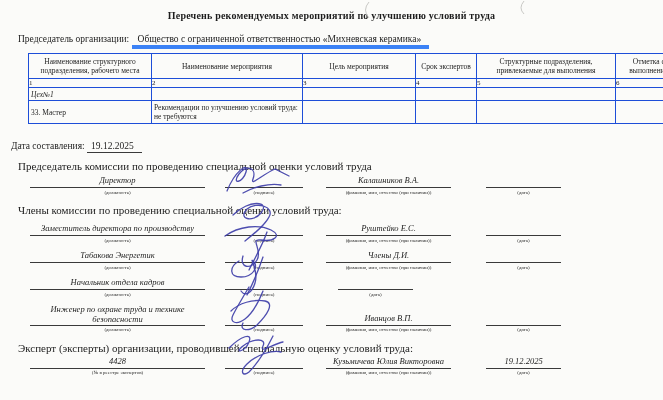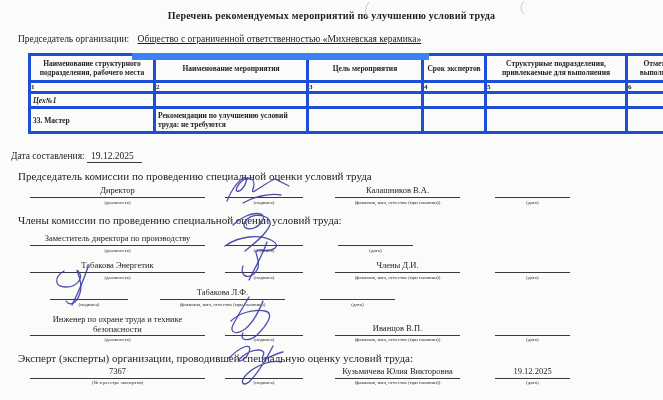--- a/index.html
+++ b/index.html
@@ -3,49 +3,49 @@
 <meta charset="utf-8">
 <style>
   html,body { margin:0; padding:0; }
   body {
     width:663px; height:400px; position:relative; overflow:hidden;
     background:#fbfbf9; color:#1d1d1d;
     font-family:"Liberation Serif","DejaVu Serif",serif;
   }
   .title { text-align:center; font-weight:bold; font-size:10px; padding-top:10px; letter-spacing:.2px; }
   .org-line { margin:13px 0 0 18px; font-size:9.5px; white-space:nowrap; }
-  .org-line .uval { border-bottom:7px solid #3b82f6; padding:0 8px 9px 6px;text-decoration:underline; }
+  .org-line .uval { border-bottom:4px solid #3b82f6; padding:0 8px 1px 6px; }
 
   table.measures { border-collapse:collapse; margin:9px 0 0 28px; width:624px; table-layout:fixed; }
   table.measures th, table.measures td {
-    border:3px solid #1d4ed8; font-weight:bold; font-size:7.5px; line-height:1.2;
+    border:1px solid #1d4ed8; font-weight:normal; font-size:7.5px; line-height:1.2;
     vertical-align:middle; padding:1px 2px; height:10px;
   }
   table.measures th { height:22px; }
   .c1{width:118px}.c2{width:146px}.c3{width:108px}.c4{width:56px}.c5{width:134px}.c6{width:62px}
   tr.num-row td { height:8px; font-size:7px; padding:0; }
   td.section-cell { font-weight:bold; font-style:italic; font-size:8px; }
   td.left-cell { text-align:left; padding-left:4px; }
   tr.data-row td { height:20px; }
 
   .date-line { margin:17px 0 0 11px; font-size:9.5px; }
   .date-line .uval { border-bottom:1px solid #3a3a3a; padding:0 8px 1px 4px; }
 
   .sec-heading { margin:9px 0 0 18px; font-size:11px; }
 
   .sign-row { display:flex; align-items:flex-end; margin-left:30px; }
   .sr-col { display:flex; flex-direction:column; justify-content:flex-end; }
   .sr-line {
     border-bottom:1px solid #3a3a3a; text-align:center; font-size:8.5px;
-    line-height:1.15; min-height:11px; position:relative;
+    line-height:1.15; min-height:11px; position:relative;font-style:italic;
   }
   .sr-sub { font-size:5px; text-align:center; color:#2a2a2a; padding-top:1.5px; line-height:1.1; }
   .w-pos  { width:175px; }
   .w-sig  { width:78px;  margin-left:20px; }
-  .w-fio  { width:125px; margin-left:32px; }
+  .w-fio  { width:125px; margin-left:23px; }
   .w-date { width:75px;  margin-left:35px; }
   .mt-chair { margin-top:4px; }
   .mt-member { margin-top:8px; }
   .mt-expert { margin-top:3px; }
 
   .scribble { position:absolute; left:-6px; bottom:-8px; overflow:visible; pointer-events:none; }
   .scribble path { fill:none; stroke:#3e3ea8; stroke-width:1.3; stroke-linecap:round; opacity:.92; }
   .artifacts { position:absolute; top:0; left:0; pointer-events:none; }
   .artifacts path { fill:none; stroke:#c9c9c6; stroke-width:1; }
 </style>
@@ -140,20 +140,24 @@
     <div class="sr-sub">(должность)</div>
   </div>
   <div class="sr-col w-sig">
     <div class="sr-line">
       <svg class="scribble" width="80" height="40">
         <path d="M14,12 C30,-4 52,-2 42,10 C34,20 18,16 28,6 C38,-2 56,4 50,14 C46,22 36,30 26,38"></path>
       </svg>
     </div>
     <div class="sr-sub">(подпись)</div>
   </div>
+  <div class="sr-col w-fio">
+    <div class="sr-line">Руштейко Е.С.</div>
+    <div class="sr-sub">(фамилия, имя, отчество (при наличии))</div>
+  </div>
   <div class="sr-col w-date">
     <div class="sr-line"></div>
     <div class="sr-sub">(дата)</div>
   </div>
 </div>
 
 <div class="sign-row mt-member">
   <div class="sr-col w-pos">
     <div class="sr-line">Табакова Энергетик</div>
     <div class="sr-sub">(должность)</div>
@@ -171,33 +175,33 @@
     <div class="sr-line">Члены Д.И.</div>
     <div class="sr-sub">(фамилия, имя, отчество (при наличии))</div>
   </div>
   <div class="sr-col w-date">
     <div class="sr-line"></div>
     <div class="sr-sub">(дата)</div>
   </div>
 </div>
 
 <div class="sign-row mt-member">
+  <div class="sr-col w-pos">
+    <div class="sr-line">Начальник отдела кадров</div>
+    <div class="sr-sub">(должность)</div>
+  </div>
   <div class="sr-col w-sig">
     <div class="sr-line">
       <svg class="scribble" width="80" height="40">
         <path d="M20,4 C10,10 10,20 22,20 C34,20 40,10 34,4 C30,0 40,14 36,26 C33,36 26,40 22,34"></path>
         <path d="M44,0 C40,12 34,26 28,38"></path>
       </svg>
     </div>
     <div class="sr-sub">(подпись)</div>
   </div>
-  <div class="sr-col w-fio">
-    <div class="sr-line">Табакова Л.Ф.</div>
-    <div class="sr-sub">(фамилия, имя, отчество (при наличии))</div>
-  </div>
   <div class="sr-col w-date">
     <div class="sr-line"></div>
     <div class="sr-sub">(дата)</div>
   </div>
 </div>
 
 <div class="sign-row mt-member">
   <div class="sr-col w-pos">
     <div class="sr-line">Инженер по охране труда и технике безопасности</div>
     <div class="sr-sub">(должность)</div>
@@ -218,21 +222,21 @@
   <div class="sr-col w-date">
     <div class="sr-line"></div>
     <div class="sr-sub">(дата)</div>
   </div>
 </div>
 
 <div class="sec-heading">Эксперт (эксперты) организации, проводившей специальную оценку условий труда:</div>
 
 <div class="sign-row mt-expert">
   <div class="sr-col w-pos">
-    <div class="sr-line">7367</div>
+    <div class="sr-line">4428</div>
     <div class="sr-sub">(№ в реестре экспертов)</div>
   </div>
   <div class="sr-col w-sig">
     <div class="sr-line">
       <svg class="scribble" width="80" height="42">
         <path d="M10,14 C22,2 34,-2 30,8 C26,18 14,20 24,12 C34,4 48,4 44,12 C40,20 54,10 64,8"></path>
         <path d="M54,2 C48,14 40,28 30,38 C24,43 20,38 28,30 C38,20 54,16 62,18"></path>
       </svg>
     </div>
     <div class="sr-sub">(подпись)</div>

